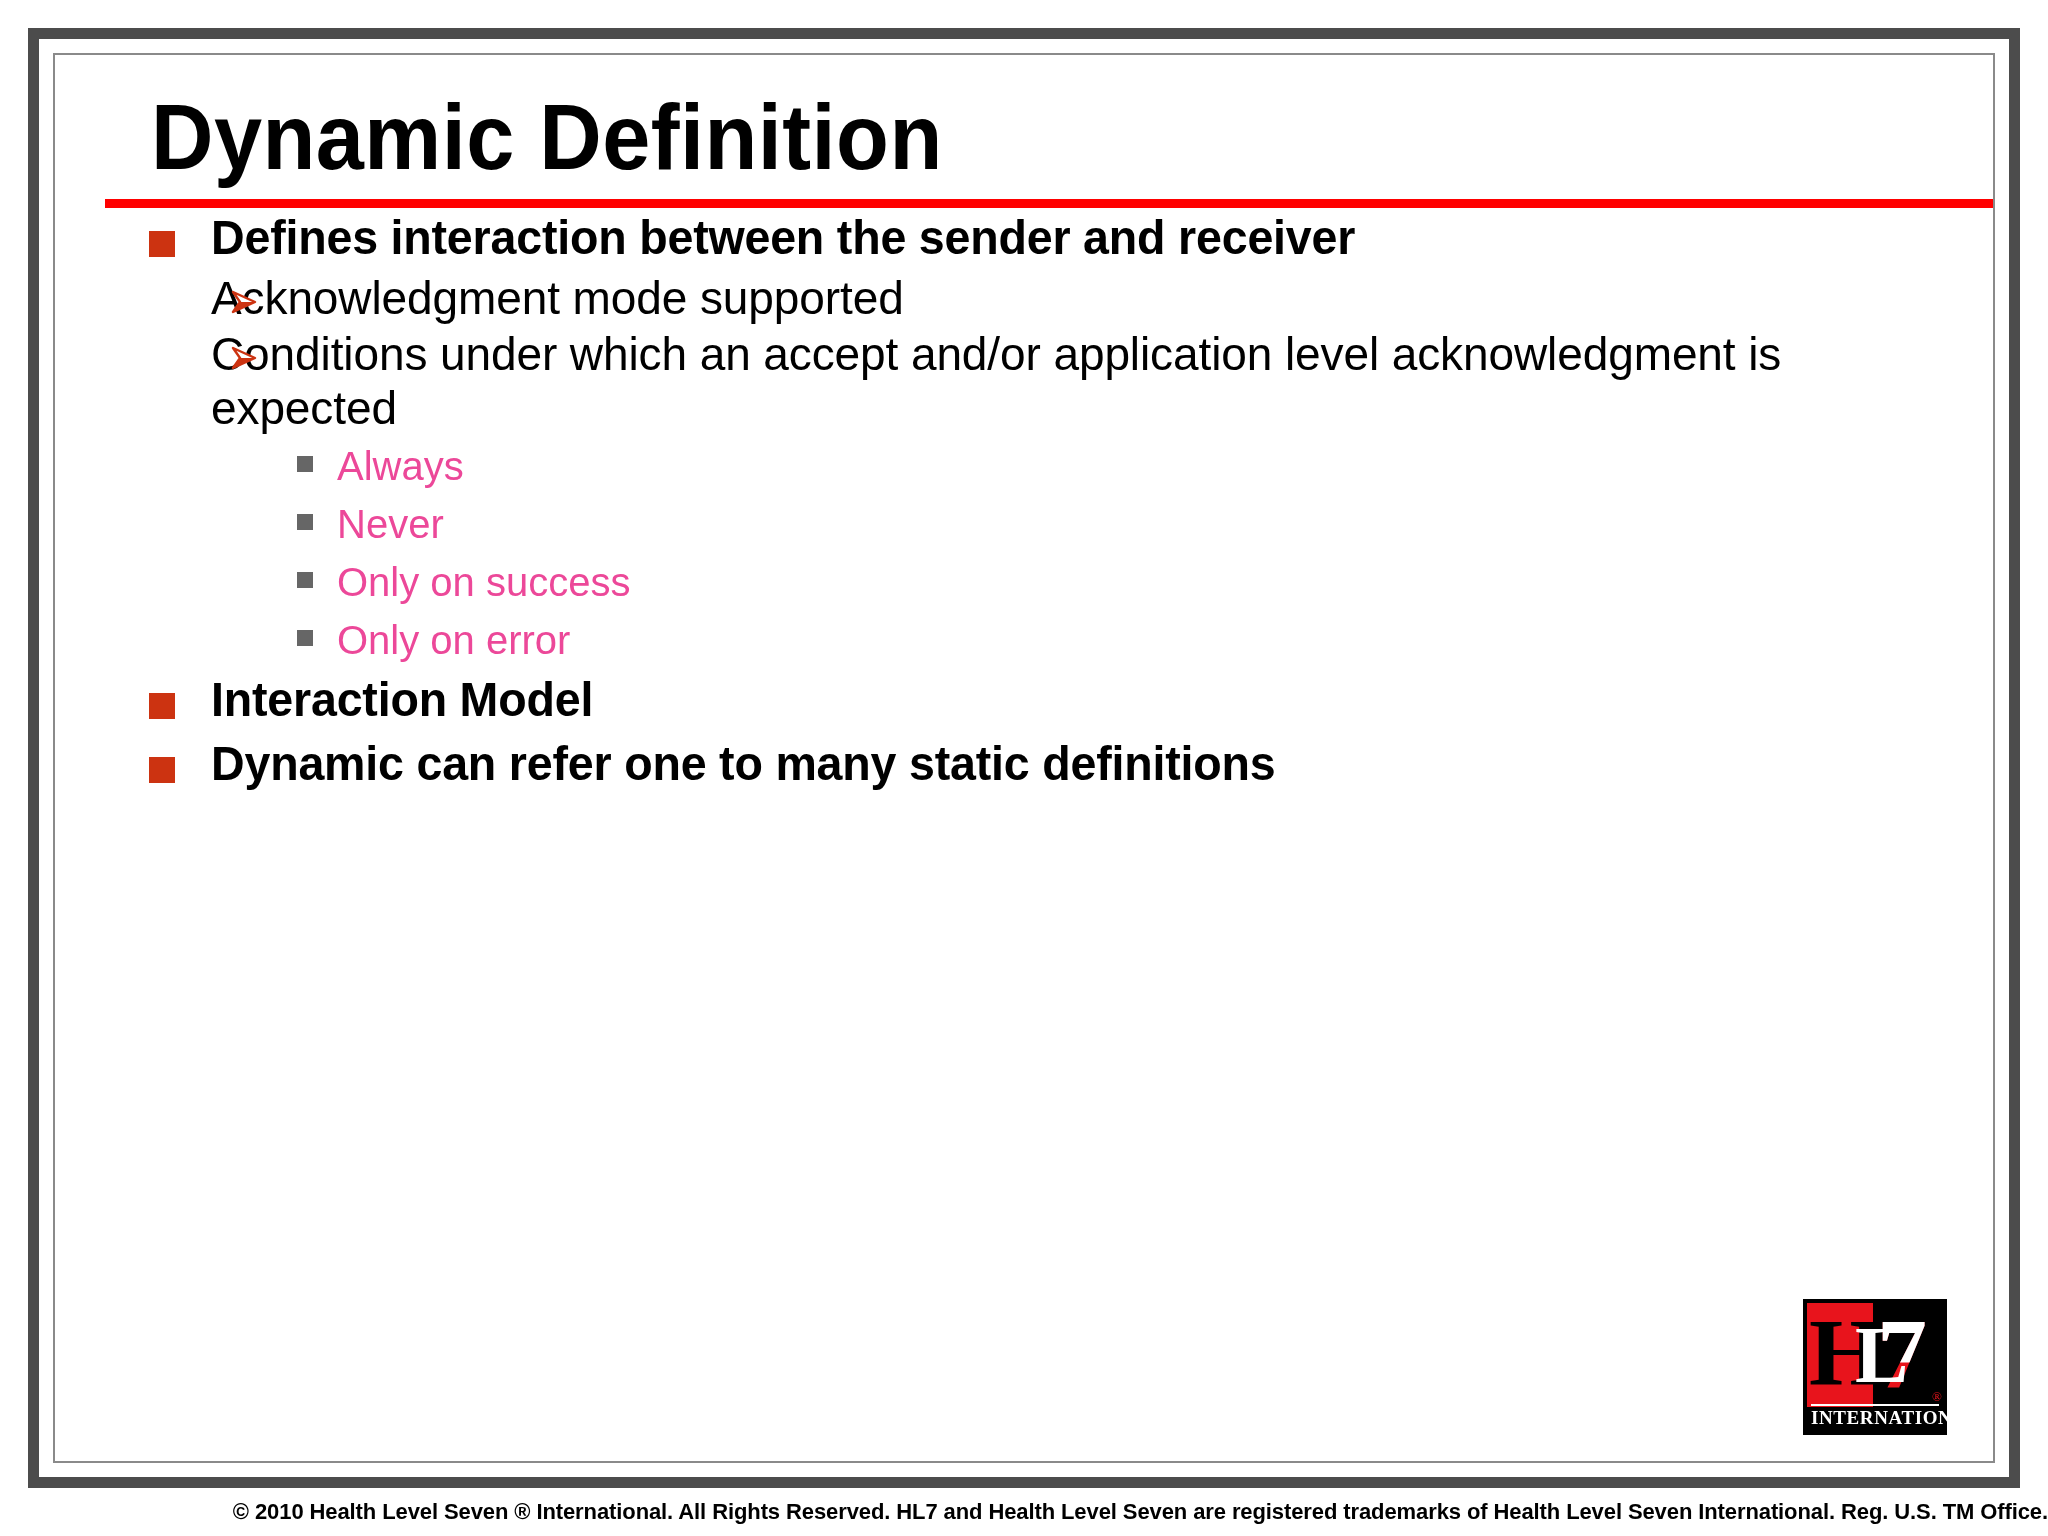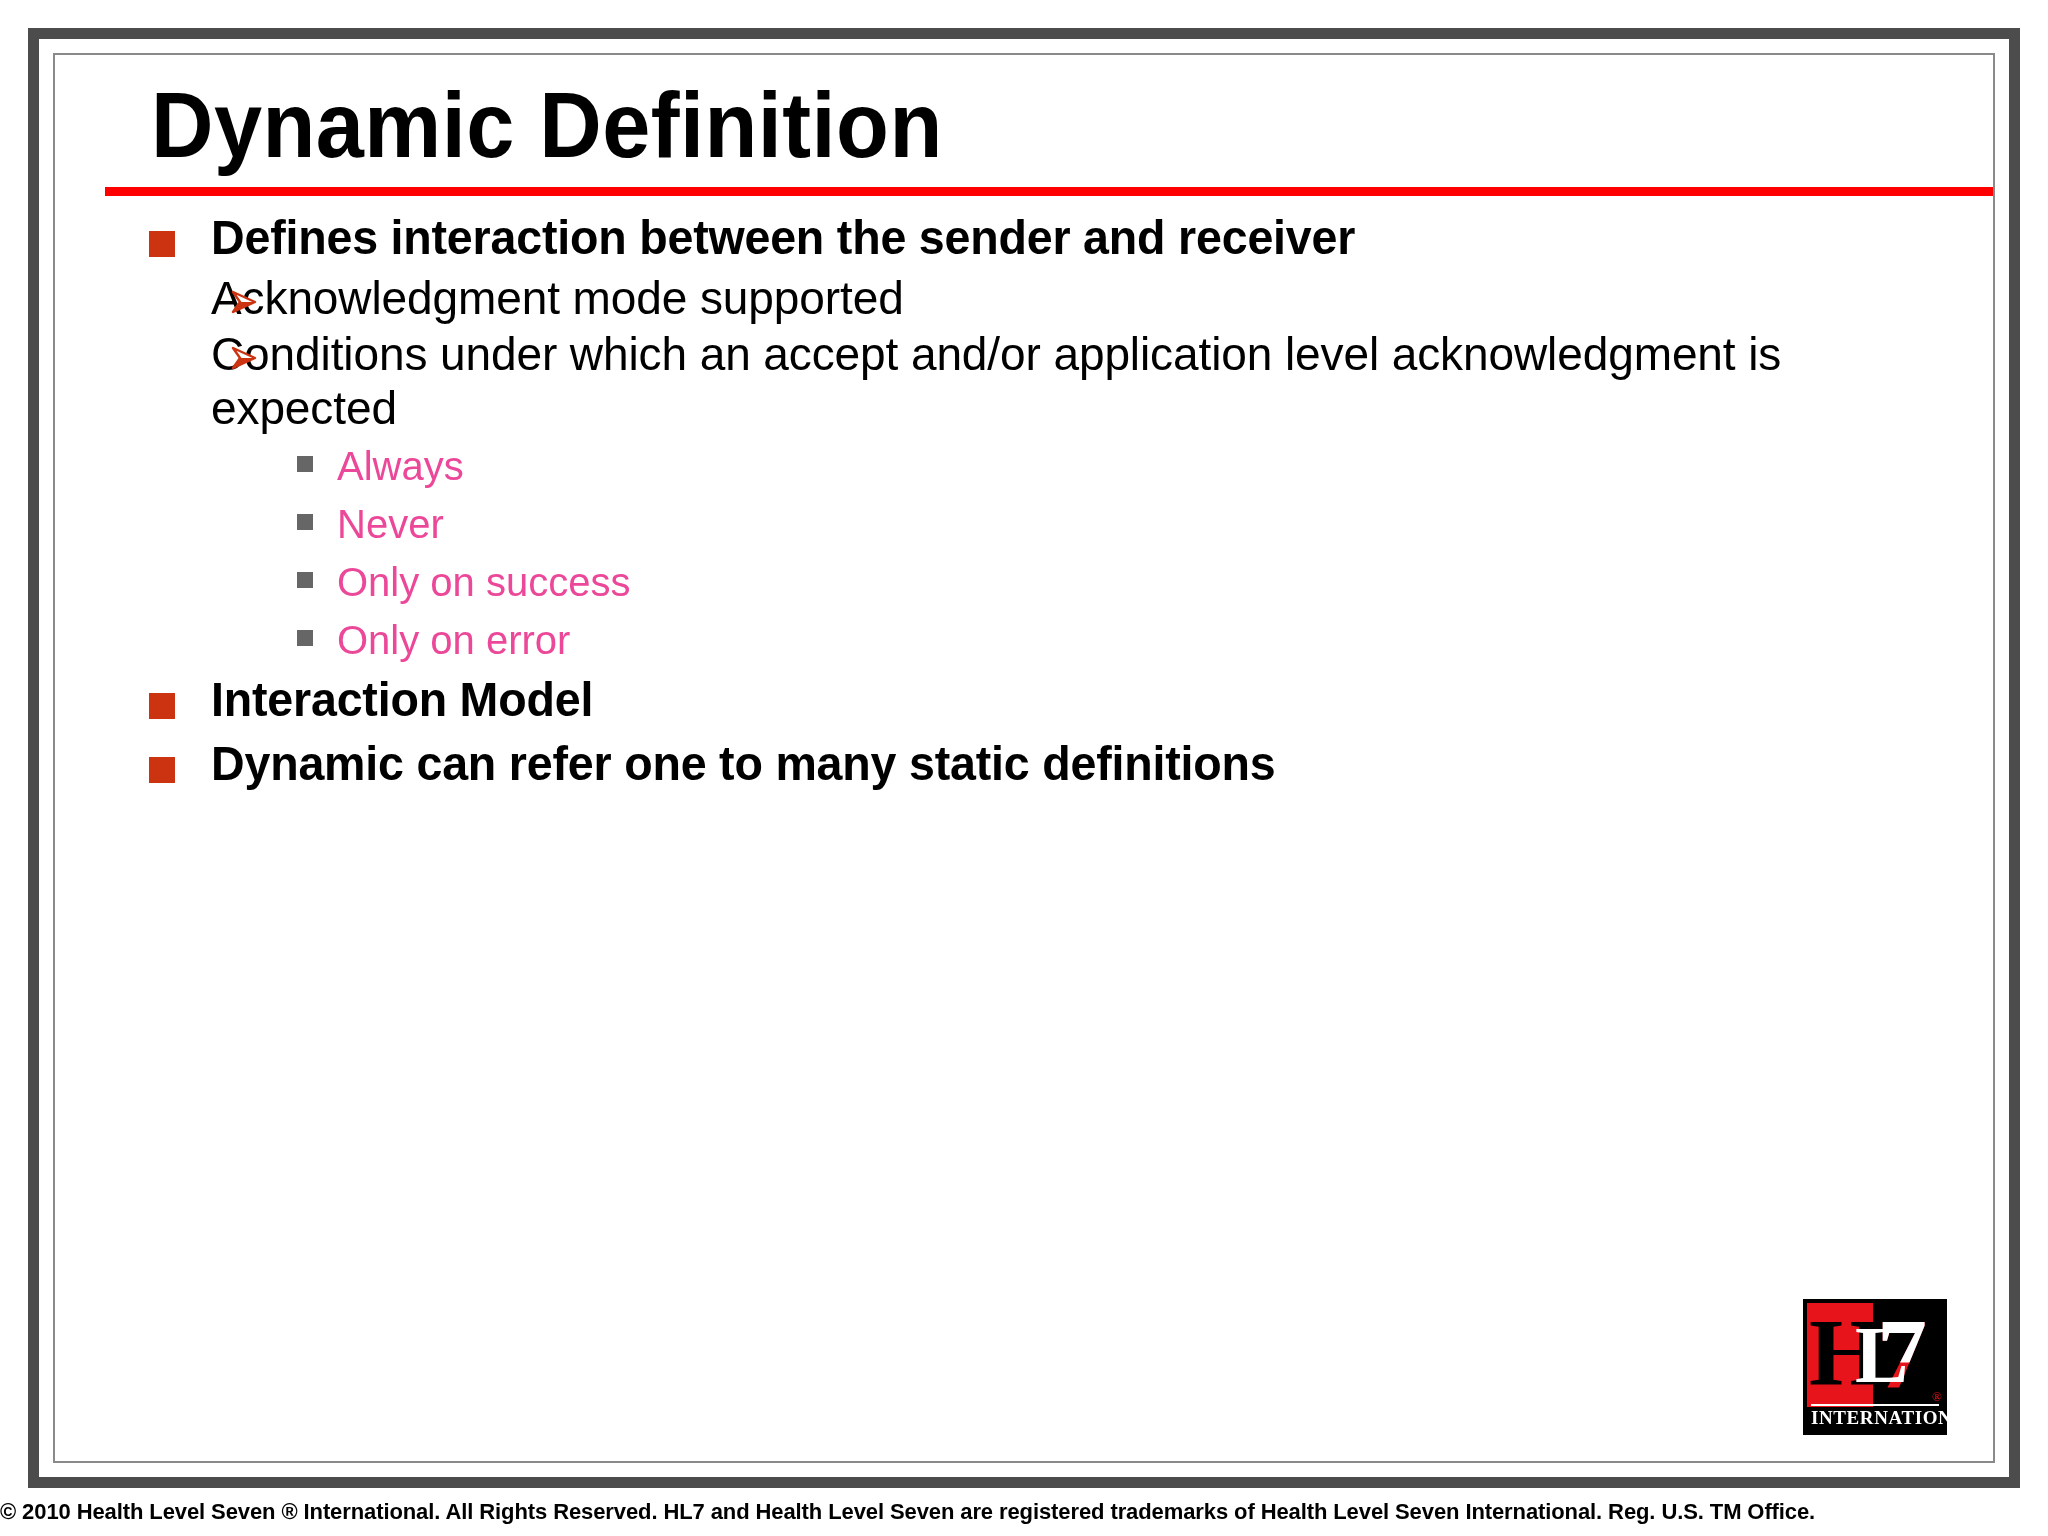--- a/index.html
+++ b/index.html
@@ -35,21 +35,21 @@
     box-sizing: border-box;
     border: 2px solid #8a8a8a;
     background: #ffffff;
     overflow: hidden;
   }
 
   
   .title-area {
     position: absolute;
     left: 0;
-    top: 0;
+    top: 12px;
     right: 0;
     height: 146px;
   }
   .slide-title {
     position: absolute;
     left: 96px;
     top: 14px;
     margin: 0;
     font-family: "Liberation Sans Narrow", "Liberation Sans", sans-serif;
     font-weight: bold;
@@ -259,21 +259,21 @@
     border-top: 2px solid #ffffff;
     padding-top: 1px;
   }
 
   
   .footer {
     position: absolute;
     left: 0;
     top: 1498px;
     width: 2048px;
-    text-align: left;
+    text-align: right;
     font-family: "Liberation Sans Narrow", "Liberation Sans", sans-serif;
     font-weight: bold;
     font-size: 22px;
     line-height: 28px;
     color: #000000;
     letter-spacing: -0.1px;
   }
 </style>
 </head>
 <body>

